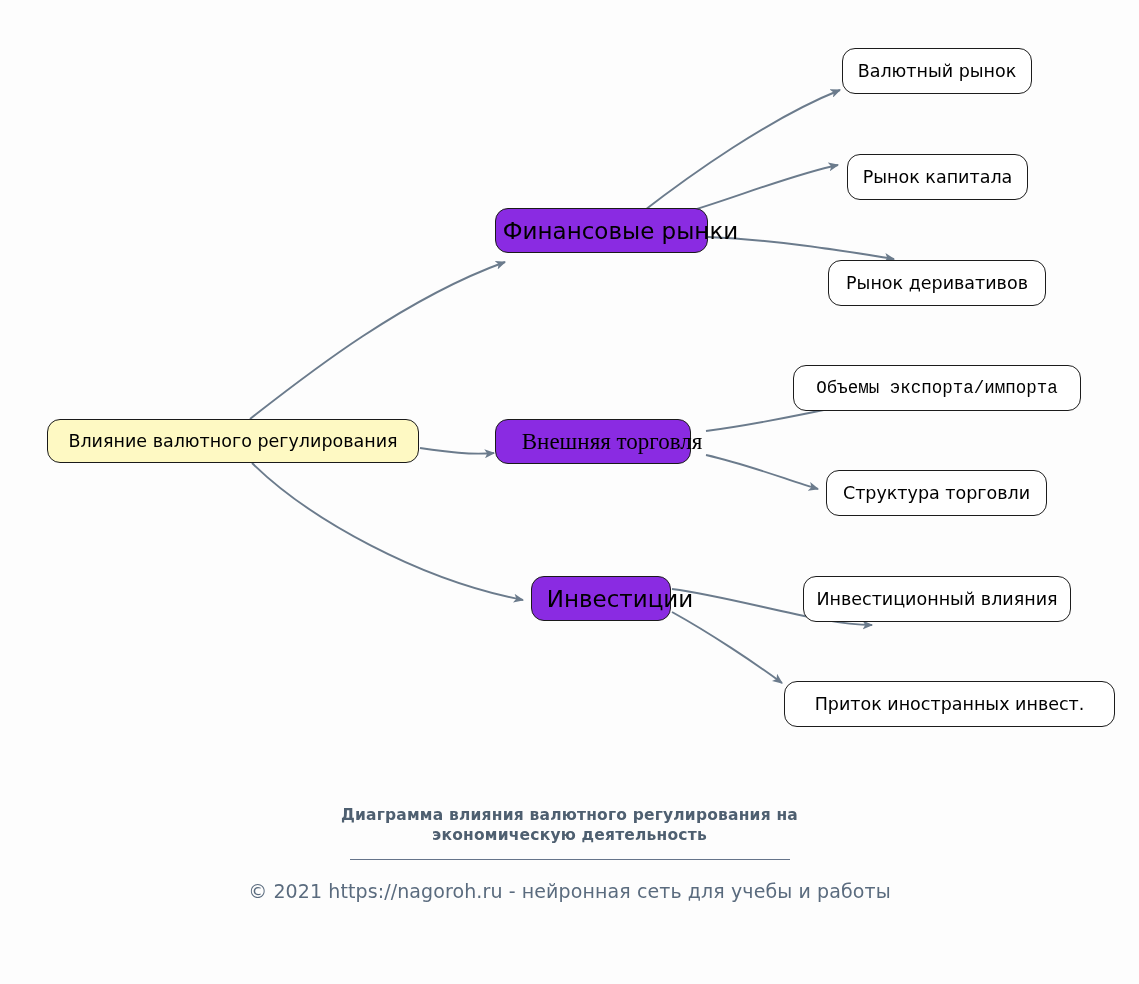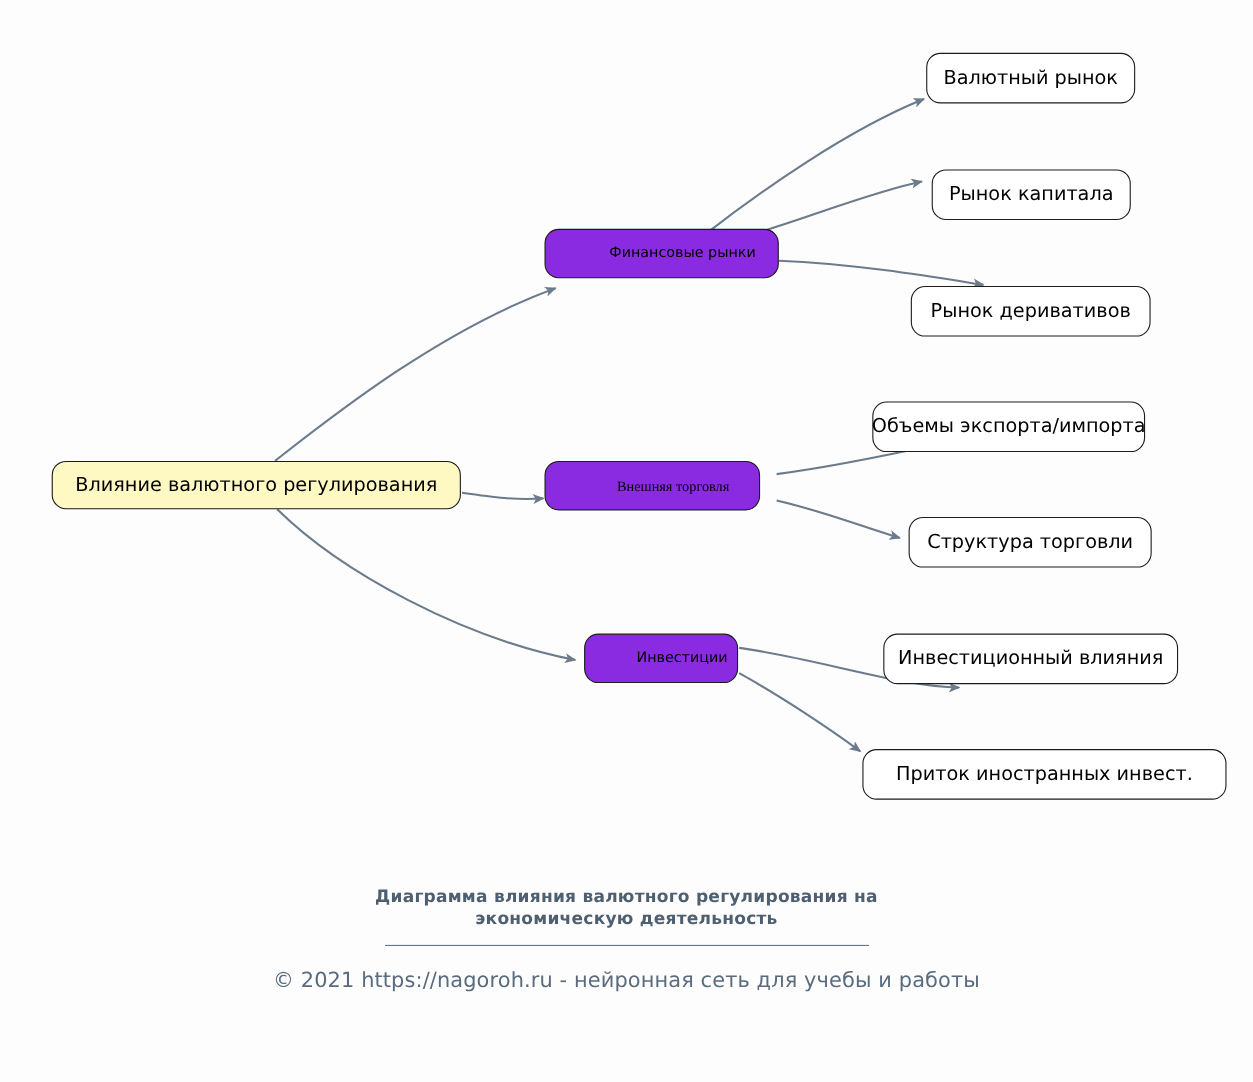--- a/index.html
+++ b/index.html
@@ -38,21 +38,21 @@
   .node-root {
     background: #fef9c3;
     border: 1.6px solid #1a1a1a;
     border-radius: 13px;
     font-size: 17.5px;
   }
   .node-branch {
     background: #8a2be2;
     border: 1.6px solid #1a1a1a;
     border-radius: 13px;
-    font-size: 13px;
+    font-size: 23px;
     padding-left: 38px;
   }
   .node-leaf {
     background: #ffffff;
     border: 1.7px solid #1c1c1c;
     border-radius: 13px;
     font-size: 17.5px;
   }
   #caption-block {
     position: absolute;
@@ -131,21 +131,21 @@
   </div>
 
   <div class="node node-leaf" style="left:847px; top:154px; width:181px; height:46px;">
     <span>Рынок капитала</span>
   </div>
 
   <div class="node node-leaf" style="left:828px; top:260px; width:218px; height:46px;">
     <span>Рынок деривативов</span>
   </div>
 
-  <div class="node node-leaf" style="left:793px; top:365px; width:248px; height:46px;">
+  <div class="node node-leaf" style="left:793px; top:365px; width:288px; height:46px;font-family:Liberation Mono, monospace;">
     <span>Объемы экспорта/импорта</span>
   </div>
 
   <div class="node node-leaf" style="left:826px; top:470px; width:221px; height:46px;">
     <span>Структура торговли</span>
   </div>
 
   <div class="node node-leaf" style="left:803px; top:576px; width:268px; height:46px;">
     <span>Инвестиционный влияния</span>
   </div>

